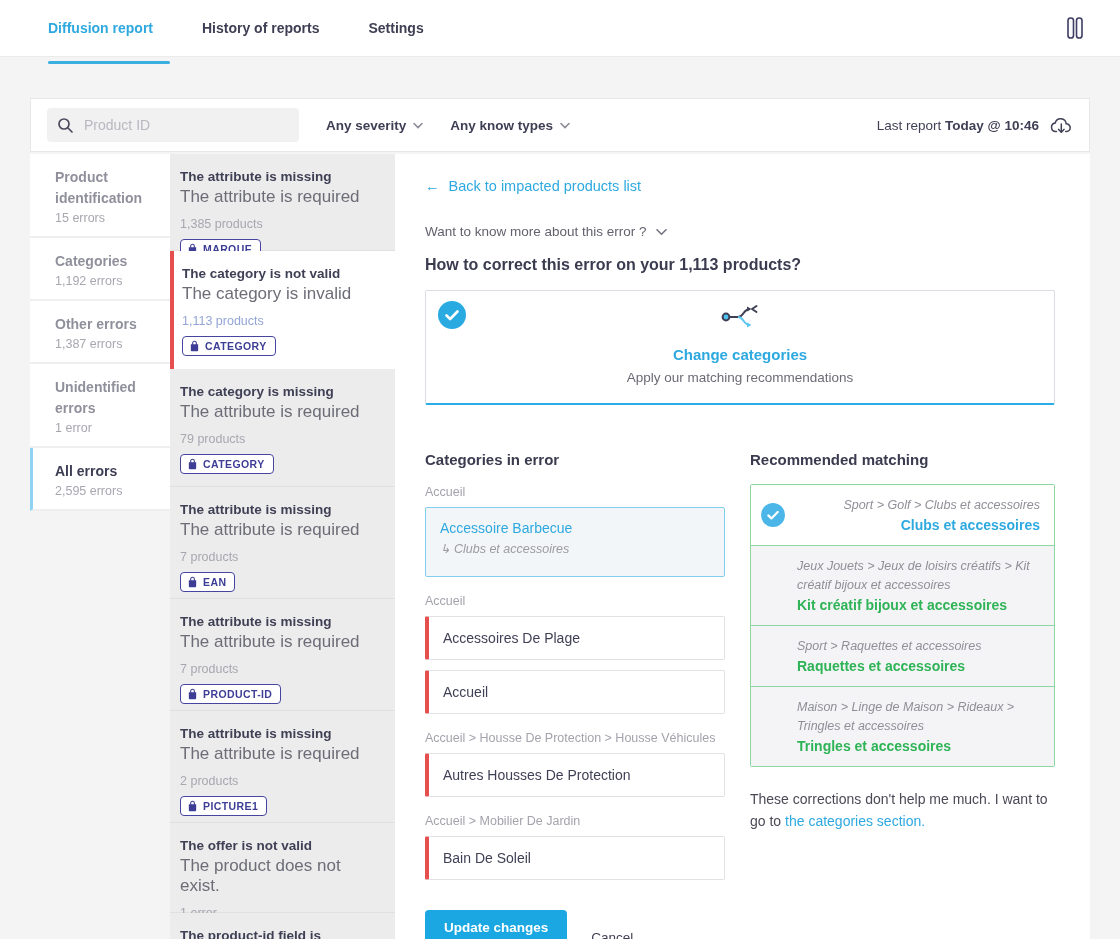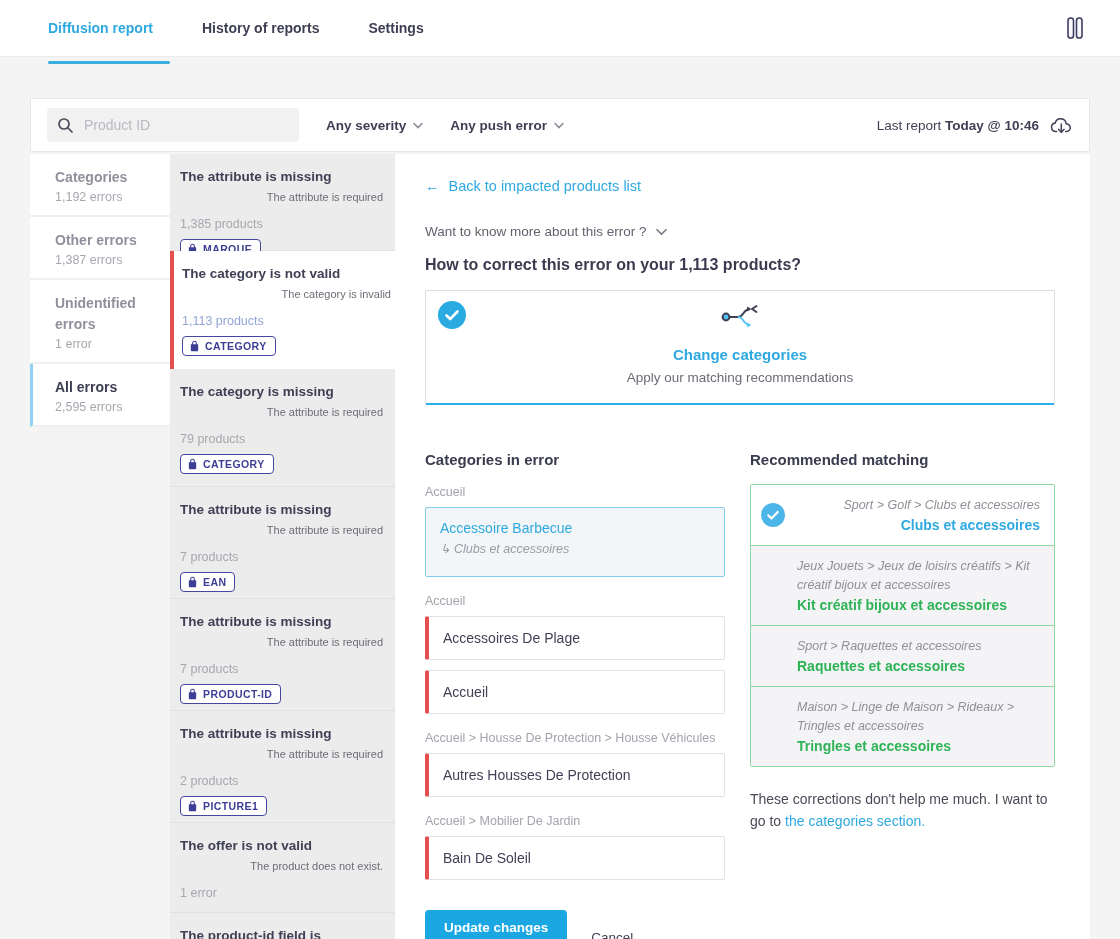--- a/index.html
+++ b/index.html
@@ -38,21 +38,21 @@
   .side-item { background:#fff; padding:13px 8px 11px 25px; border-bottom:2px solid #efeff1; cursor:pointer; }
   .side-item .t { font-size:14px; line-height:21px; font-weight:bold; color:#90909c; }
   .side-item .c { font-size:12.5px; color:#a7a7b0; margin-top:2px; }
   .side-item.active { border-left:3px solid #8fd2f2; padding-left:22px; }
   .side-item.active .t { color:#3c3c52; }
   
   .errlist { width:225px; flex:none; display:flex; flex-direction:column; }
   .err-item { background:#ececec; border-bottom:1px solid #e0e0e2;
     padding:13px 12px 10px 10px; cursor:pointer; }
   .err-item .t { font-weight:bold; font-size:13.5px; line-height:20px; color:#3f3f55; }
-  .err-item .s { font-size:11px; line-height:20px; color:#6d6d78;text-align:right; }
+  .err-item .s { font-size:17px; line-height:20px; color:#6d6d78; }
   .err-item .c { font-size:12.5px; color:#a7a7b0; margin-top:10px; }
   .err-item:nth-child(1){ min-height:97px; }
   .err-item:nth-child(2){ min-height:118px; }
   .err-item:nth-child(3){ min-height:118px; }
   .err-item:nth-child(4){ min-height:112px; }
   .err-item:nth-child(5){ min-height:112px; }
   .err-item:nth-child(6){ min-height:112px; }
   .err-item:nth-child(7){ min-height:90px; }
   .err-item.sel { background:#fff; border-left:4px solid #e5504e; padding-left:8px;
     margin-right:-8px; border-bottom:none; position:relative; z-index:2; }
@@ -137,21 +137,21 @@
   </div>
   <div class="filter">
     <span>Any severity</span>
     <span>
       <svg width="10" height="7" viewBox="0 0 10 7" fill="none" stroke="#8c8c98" stroke-width="1.6" stroke-linecap="round">
           <polyline points="1,1.5 5,5.5 9,1.5"></polyline>
         </svg>
     </span>
   </div>
   <div class="filter">
-    <span>Any push error</span>
+    <span>Any know types</span>
     <span>
       <svg width="10" height="7" viewBox="0 0 10 7" fill="none" stroke="#8c8c98" stroke-width="1.6" stroke-linecap="round">
           <polyline points="1,1.5 5,5.5 9,1.5"></polyline>
         </svg>
     </span>
   </div>
   <div class="lastreport">
     <span><span>Last report</span>&nbsp;<b>Today @ 10:46</b></span>
     <span>
       <svg width="23" height="20" viewBox="0 0 23 20" fill="none" stroke="#3f3f55" stroke-width="1.5" stroke-linecap="round" stroke-linejoin="round">
@@ -159,20 +159,24 @@
         <line x1="11.3" y1="9" x2="11.3" y2="17"></line>
         <polyline points="8.6,14.4 11.3,17.2 14,14.4"></polyline>
       </svg>
     </span>
   </div>
 </div>
 
 <div class="content">
 
   <aside class="sidebar">
+    <div class="side-item">
+      <div class="t">Product identification</div>
+      <div class="c">15 errors</div>
+    </div>
     <div class="side-item">
       <div class="t">Categories</div>
       <div class="c">1,192 errors</div>
     </div>
     <div class="side-item">
       <div class="t">Other errors</div>
       <div class="c">1,387 errors</div>
     </div>
     <div class="side-item">
       <div class="t">Unidentified errors</div>

